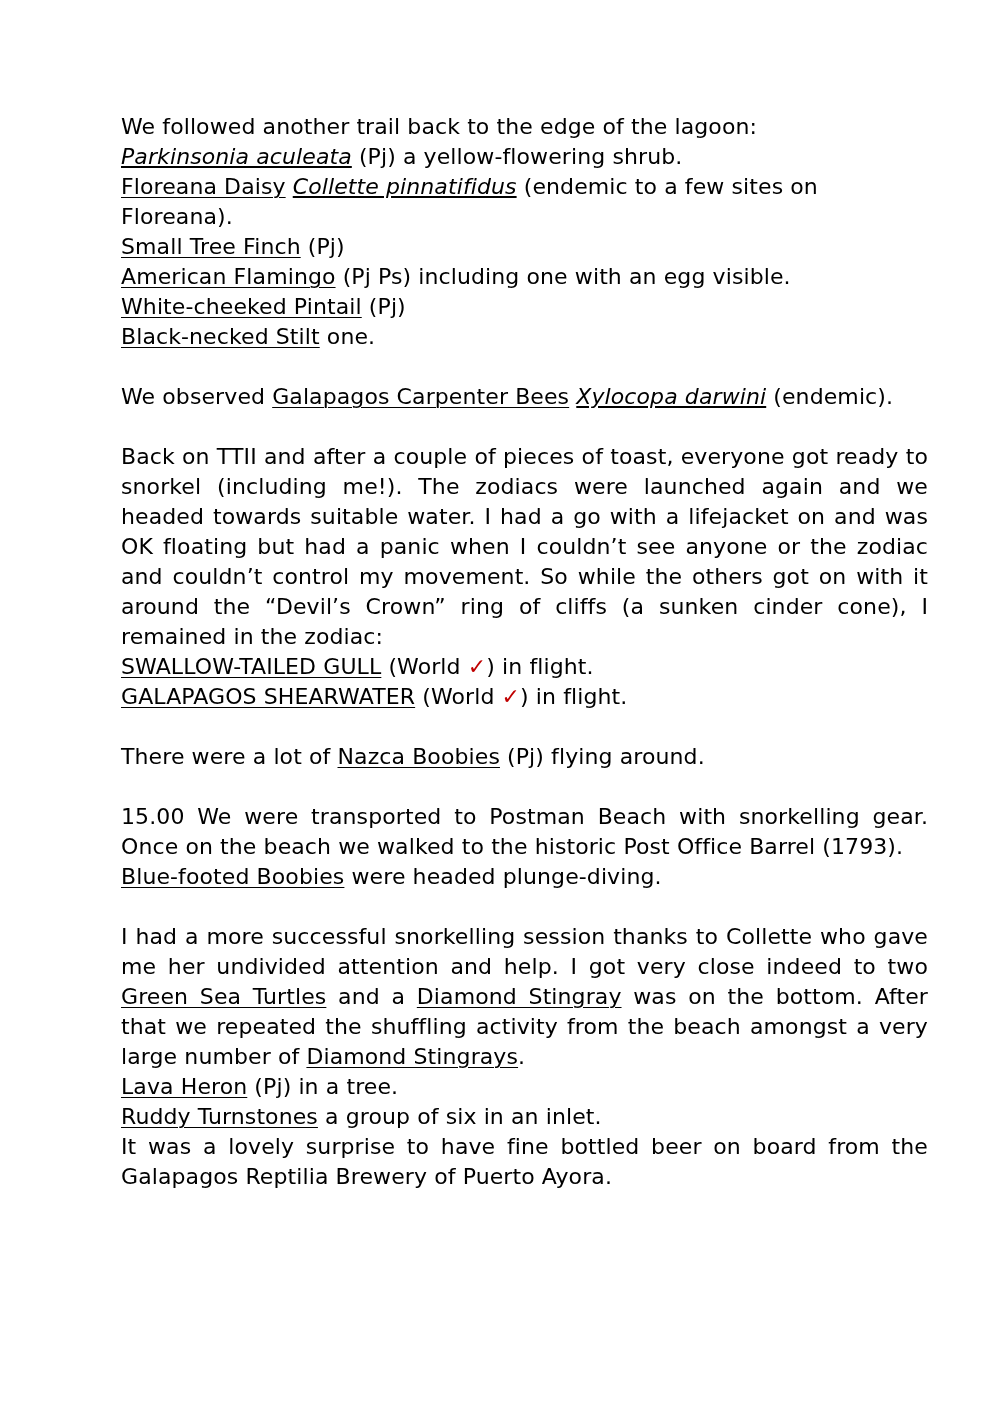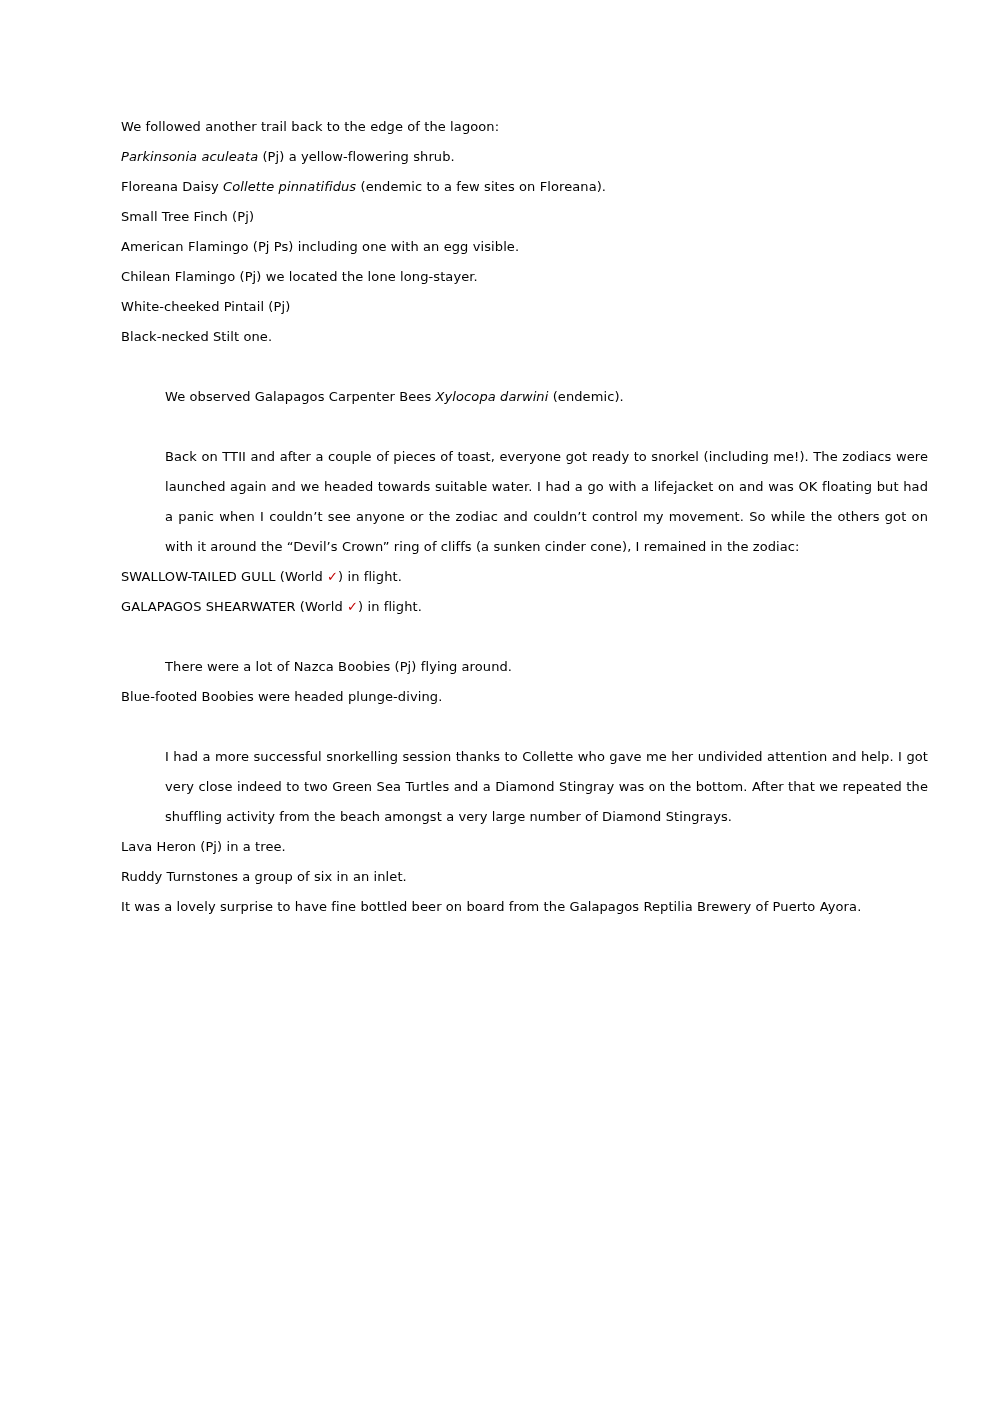--- a/index.html
+++ b/index.html
@@ -8,58 +8,58 @@
     width: 992px;
     height: 1403px;
     font-family: "DejaVu Sans", sans-serif;
     color: #000000;
     overflow: hidden;
   }
   .page {
     width: 100%;
     height: 100%;
     padding: 112px 64px 0 121px;
-    font-size: 13px;
+    font-size: 22px;
     line-height: 30px;
     letter-spacing: 0.1px;
   }
   .block { margin: 0; }
-  .block.gap { margin-top: 30px; margin-left: 44px; }
+  .block.gap { margin-top: 30px; }
   .block.justify { text-align: justify; }
   .line { white-space: normal; }
-  .underline { text-underline-offset: 3px; text-decoration-thickness: 1.3px; }
-  .italic { font-style: italic; }
+  .underline { text-decoration: underline; text-underline-offset: 3px; text-decoration-thickness: 1.3px; }
+  .italic { font-style: italic; text-decoration: underline; }
   .check { color: var(--check-color, #c00000); font-weight: bold; }
 </style>
 </head>
 <body style="color: rgb(0, 0, 0); background: rgb(255, 255, 255);">
 
 <div class="page">
   <div>
       <div class="block">
         <div class="line"><span>We followed another trail back to the edge of the lagoon:</span></div>
         <div class="line"><span class="italic">Parkinsonia aculeata</span><span> (Pj) a yellow-flowering shrub.</span></div>
         <div class="line"><span class="underline">Floreana Daisy</span><span> </span><span class="italic">Collette pinnatifidus</span><span> (endemic to a few sites on Floreana).</span></div>
         <div class="line"><span class="underline">Small Tree Finch</span><span> (Pj)</span></div>
         <div class="line"><span class="underline">American Flamingo</span><span> (Pj Ps) including one with an egg visible.</span></div>
-        <div class="line"><span class="underline">Chilean Flamingo</span><span> (Pj) we located the lone long-stayer.</span></div>
         <div class="line"><span class="underline">White-cheeked Pintail</span><span> (Pj)</span></div>
         <div class="line"><span class="underline">Black-necked Stilt</span><span> one.</span></div>
       </div>
       <div class="block gap">
         <div class="line"><span>We observed </span><span class="underline">Galapagos Carpenter Bees</span><span> </span><span class="italic">Xylocopa darwini</span><span> (endemic).</span></div>
       </div>
       <p class="block justify gap"><span>Back on TTII and after a couple of pieces of toast, everyone got ready to snorkel (including me!). The zodiacs were launched again and we headed towards suitable water. I had a go with a lifejacket on and was OK floating but had a panic when I couldn’t see anyone or the zodiac and couldn’t control my movement. So while the others got on with it around the “Devil’s Crown” ring of cliffs (a sunken cinder cone), I remained in the zodiac:</span></p>
       <div class="block">
         <div class="line"><span class="underline">SWALLOW-TAILED GULL</span><span> (World </span><span class="check">✓</span><span>) in flight.</span></div>
         <div class="line"><span class="underline">GALAPAGOS SHEARWATER</span><span> (World </span><span class="check">✓</span><span>) in flight.</span></div>
       </div>
       <div class="block gap">
         <div class="line"><span>There were a lot of </span><span class="underline">Nazca Boobies</span><span> (Pj) flying around.</span></div>
       </div>
+      <p class="block justify gap"><span>15.00 We were transported to Postman Beach with snorkelling gear. Once on the beach we walked to the historic Post Office Barrel (1793).</span></p>
       <div class="block">
         <div class="line"><span class="underline">Blue-footed Boobies</span><span> were headed plunge-diving.</span></div>
       </div>
       <p class="block justify gap"><span>I had a more successful snorkelling session thanks to Collette who gave me her undivided attention and help. I got very close indeed to two </span><span class="underline">Green Sea Turtles</span><span> and a </span><span class="underline">Diamond Stingray</span><span> was on the bottom. After that we repeated the shuffling activity from the beach amongst a very large number of </span><span class="underline">Diamond Stingrays</span><span>.</span></p>
       <div class="block">
         <div class="line"><span class="underline">Lava Heron</span><span> (Pj) in a tree.</span></div>
         <div class="line"><span class="underline">Ruddy Turnstones</span><span> a group of six in an inlet.</span></div>
       </div>
       <p class="block justify"><span>It was a lovely surprise to have fine bottled beer on board from the Galapagos Reptilia Brewery of Puerto Ayora.</span></p>
     </div>

